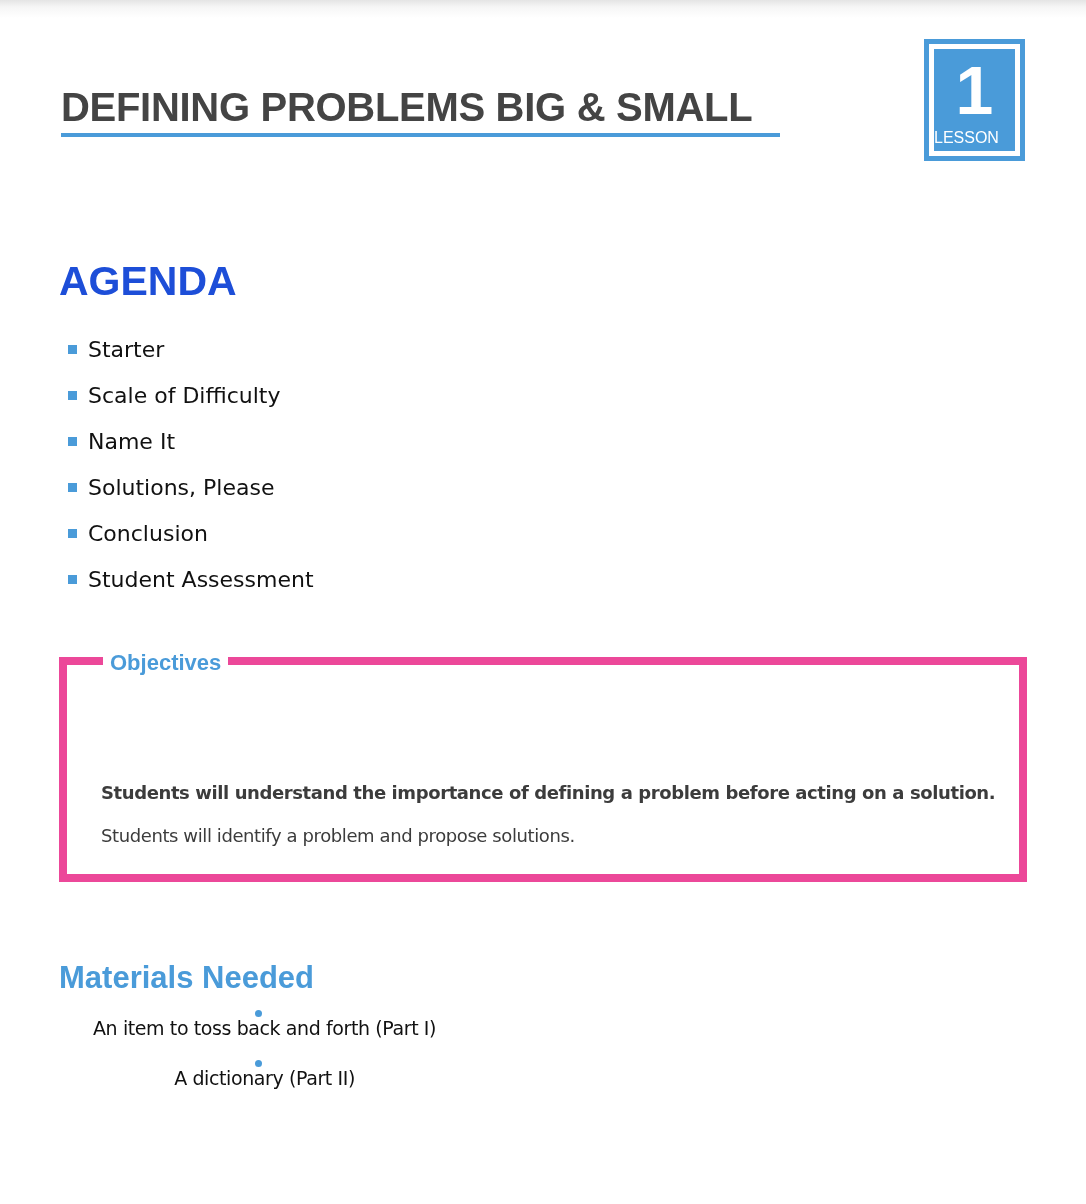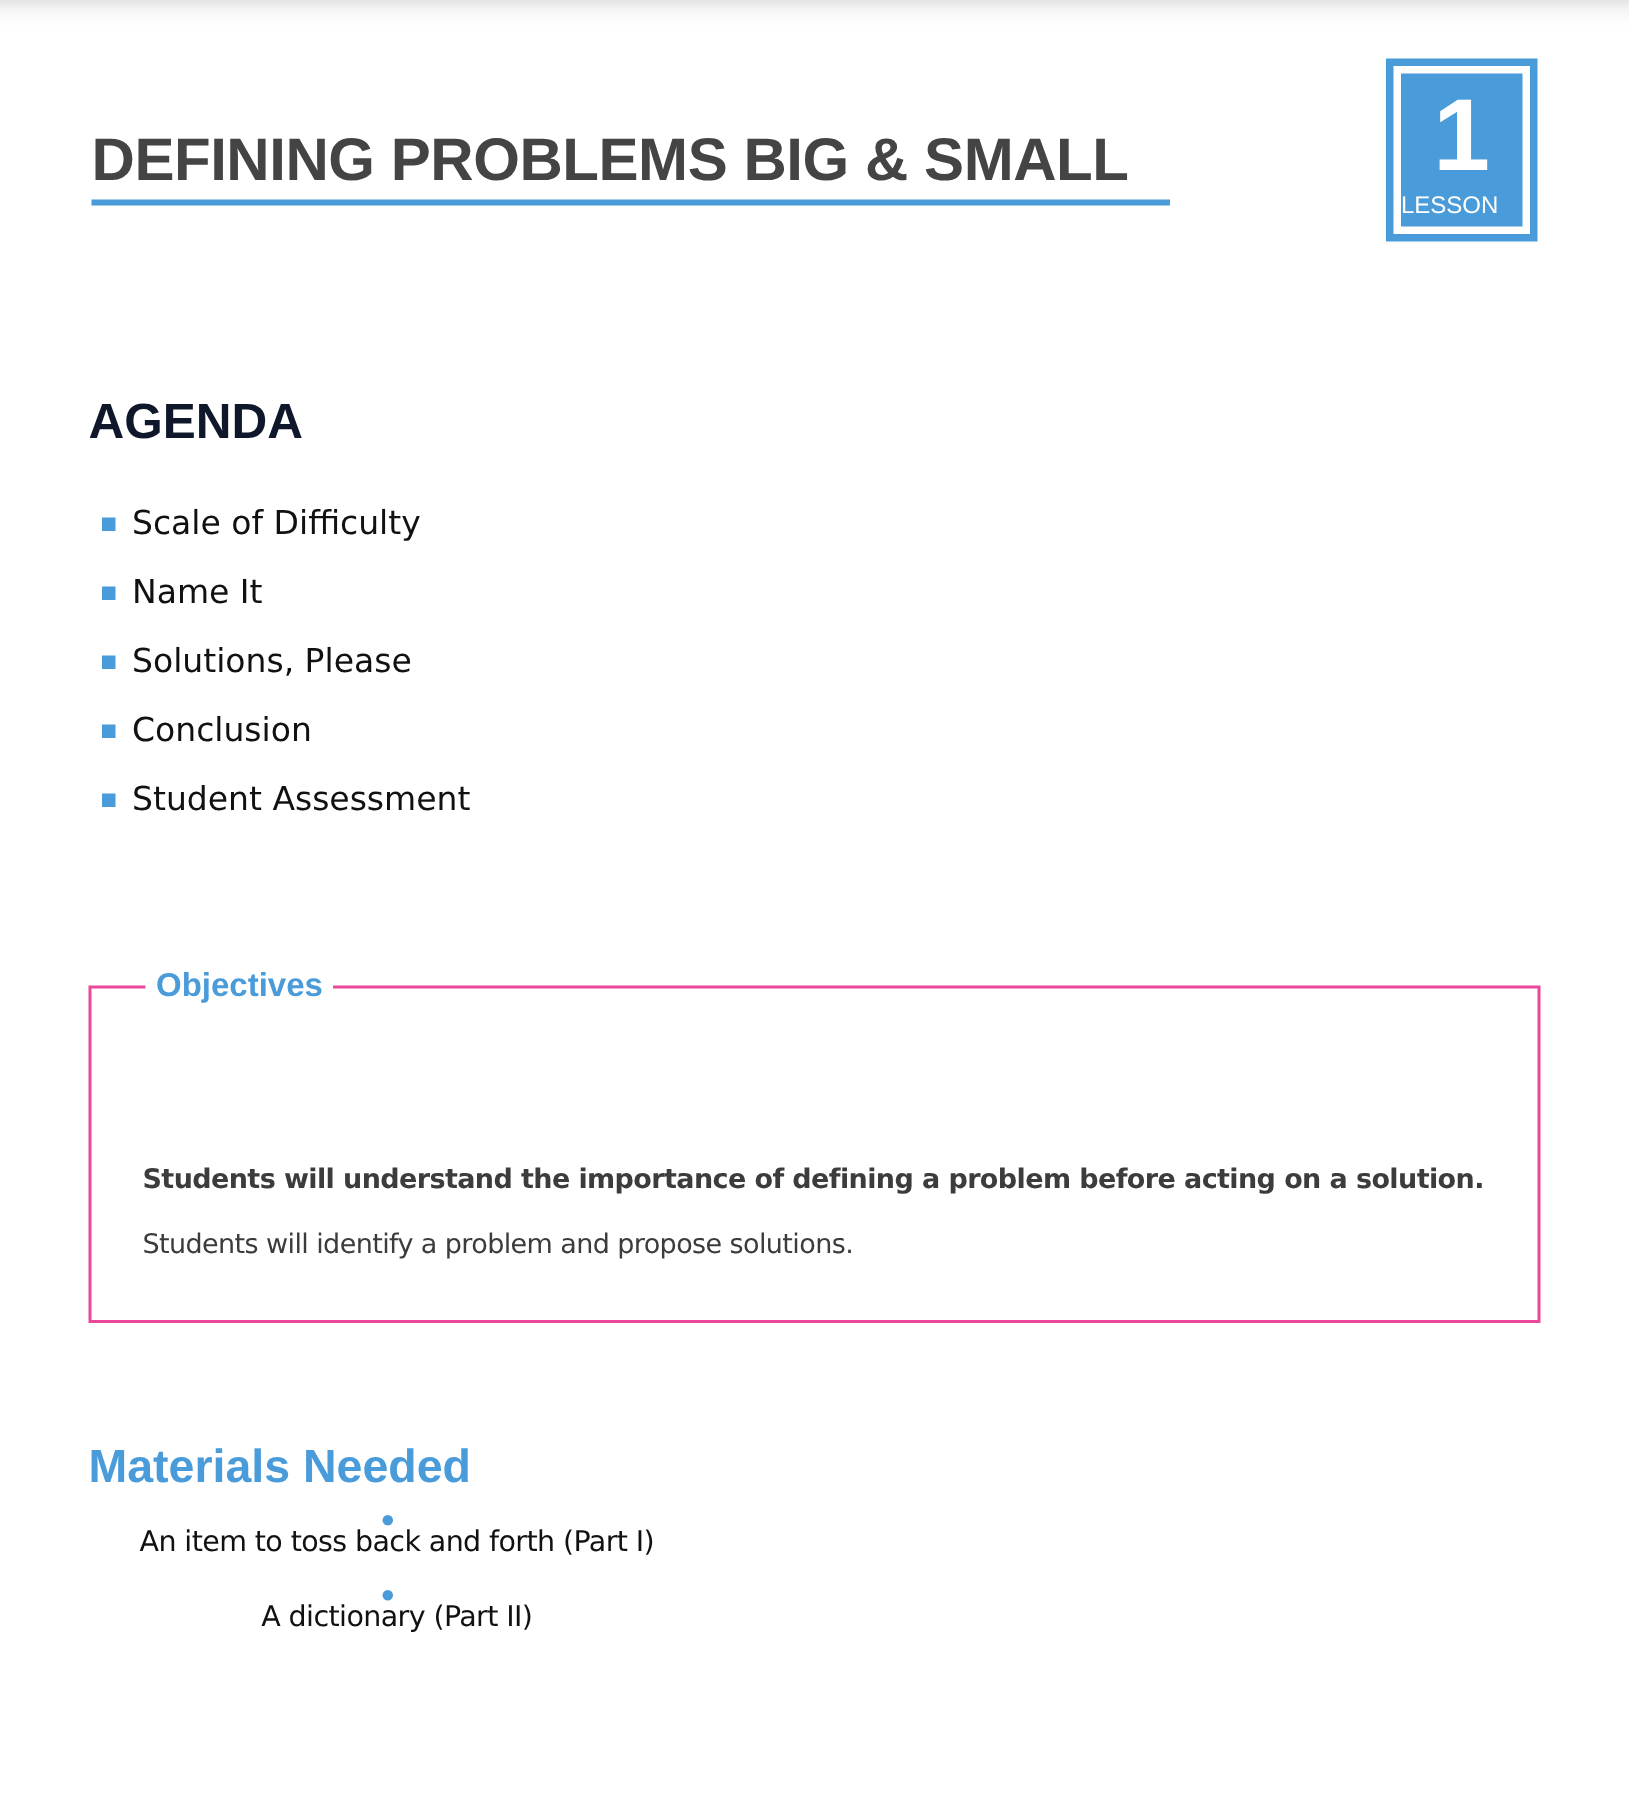--- a/index.html
+++ b/index.html
@@ -40,37 +40,37 @@
     font-size: 68px; color: #ffffff; line-height: 70px;
   }
   .lesson-label {
     position: absolute; left: 0; right: 0; bottom: 4px; text-align: left;
     font-family: "Liberation Sans", sans-serif; font-size: 16px; color: #ffffff;
     letter-spacing: 0px;
   }
   .agenda-heading {
     position: absolute; left: 59px; top: 260px;
     font-family: "Liberation Sans", sans-serif; font-weight: bold;
-    font-size: 33px; color: #0f172a; line-height: 42px;
+    font-size: 41px; color: #1d4ed8; line-height: 42px;
   }
   .agenda-list {
     position: absolute; left: 68px; top: 326px; margin: 0; padding: 0; list-style: none;
   }
   .agenda-item {
     height: 46px; display: flex; align-items: center;
     font-family: "DejaVu Sans", sans-serif; font-size: 22px; color: #111111;
     white-space: nowrap;
   }
   .square-bullet {
     display: inline-block; width: 9px; height: 9px; background: #4a9bd9;
     margin-right: 11px;
   }
   .objectives-box {
     position: absolute; left: 59px; top: 657px; width: 968px; height: 225px;
-    border: 2px solid #ec4899; box-sizing: border-box;
+    border: 8px solid #ec4899; box-sizing: border-box;
   }
   .objectives-title {
     position: absolute; left: 36px; top: -16px; padding: 0 7px;
     background: #ffffff;
     font-family: "Liberation Sans", sans-serif; font-weight: bold;
     font-size: 22px; color: #4a9bd9; line-height: 28px;
   }
   .objective-line {
     position: absolute; left: 34px;
     font-family: "DejaVu Sans", sans-serif; font-size: 18px; color: #3c3c3c;
@@ -107,20 +107,24 @@
   <div class="inner-blue">
     <div class="lesson-num">1</div>
     <div class="lesson-label">LESSON</div>
   </div>
 </div>
 
 <div class="agenda-heading">AGENDA</div>
 <ul class="agenda-list">
   <li class="agenda-item">
     <span class="square-bullet"></span>
+    <span>Starter</span>
+  </li>
+  <li class="agenda-item">
+    <span class="square-bullet"></span>
     <span>Scale of Difficulty</span>
   </li>
   <li class="agenda-item">
     <span class="square-bullet"></span>
     <span>Name It</span>
   </li>
   <li class="agenda-item">
     <span class="square-bullet"></span>
     <span>Solutions, Please</span>
   </li>

